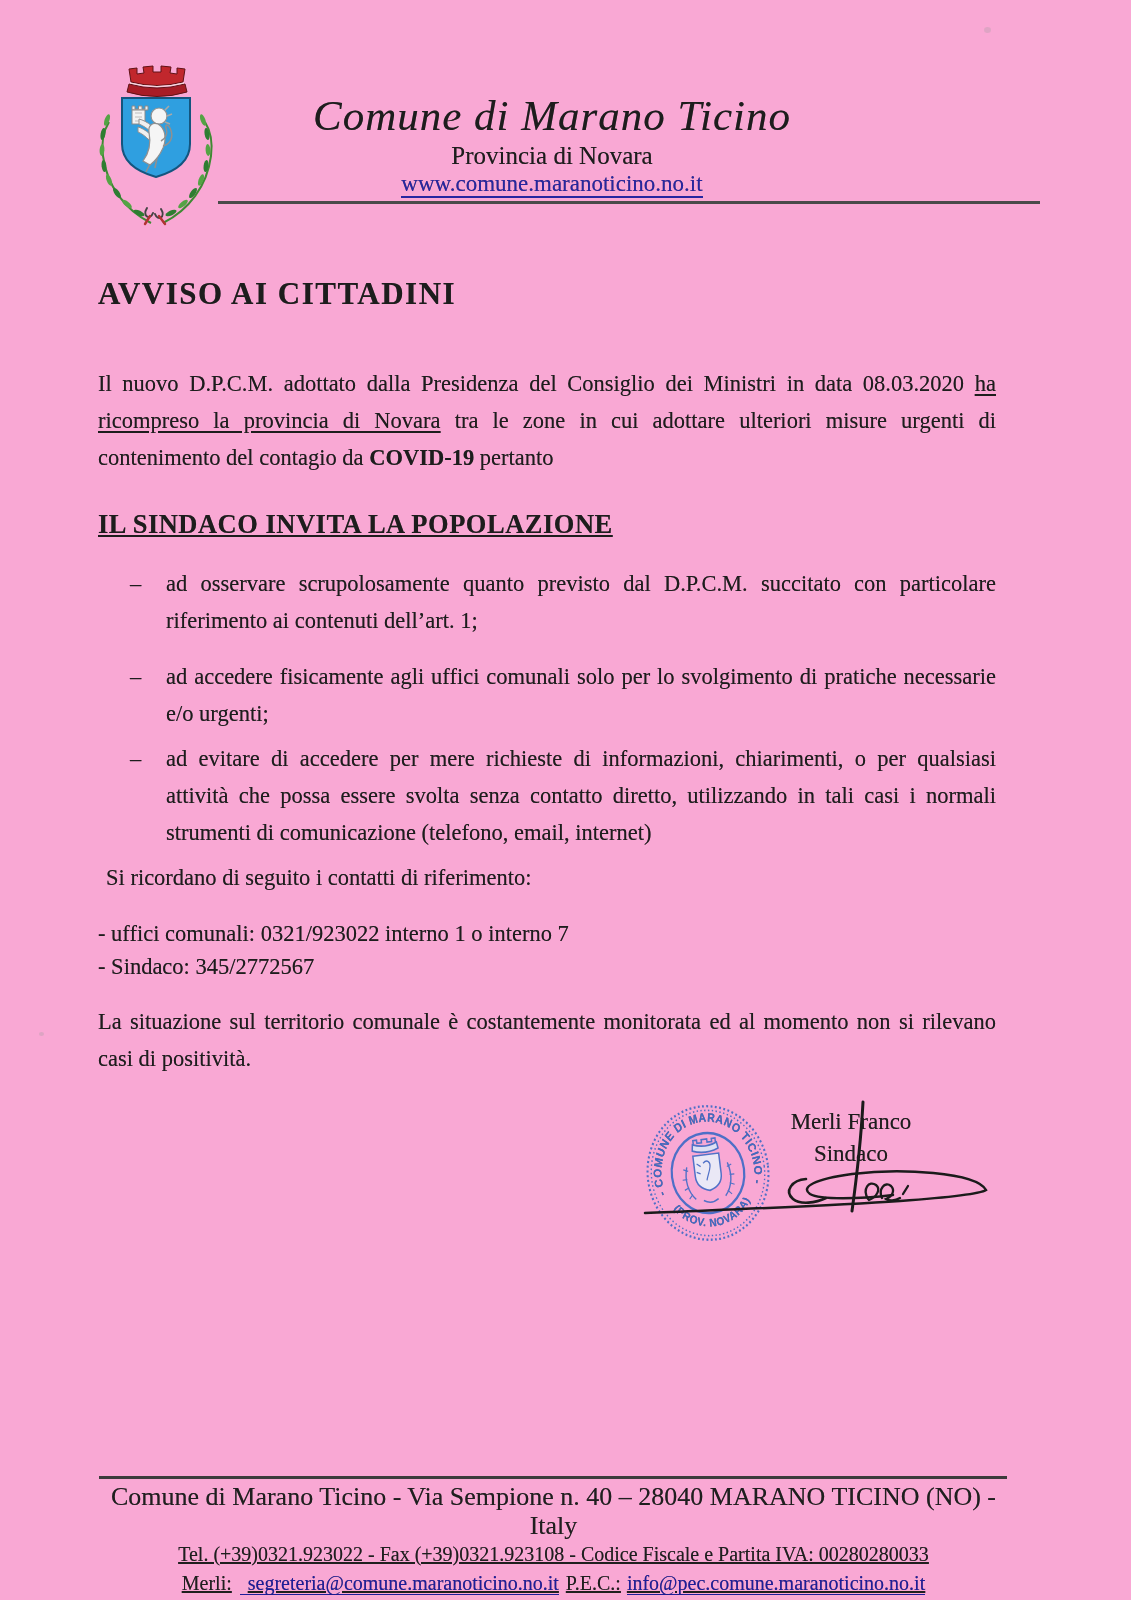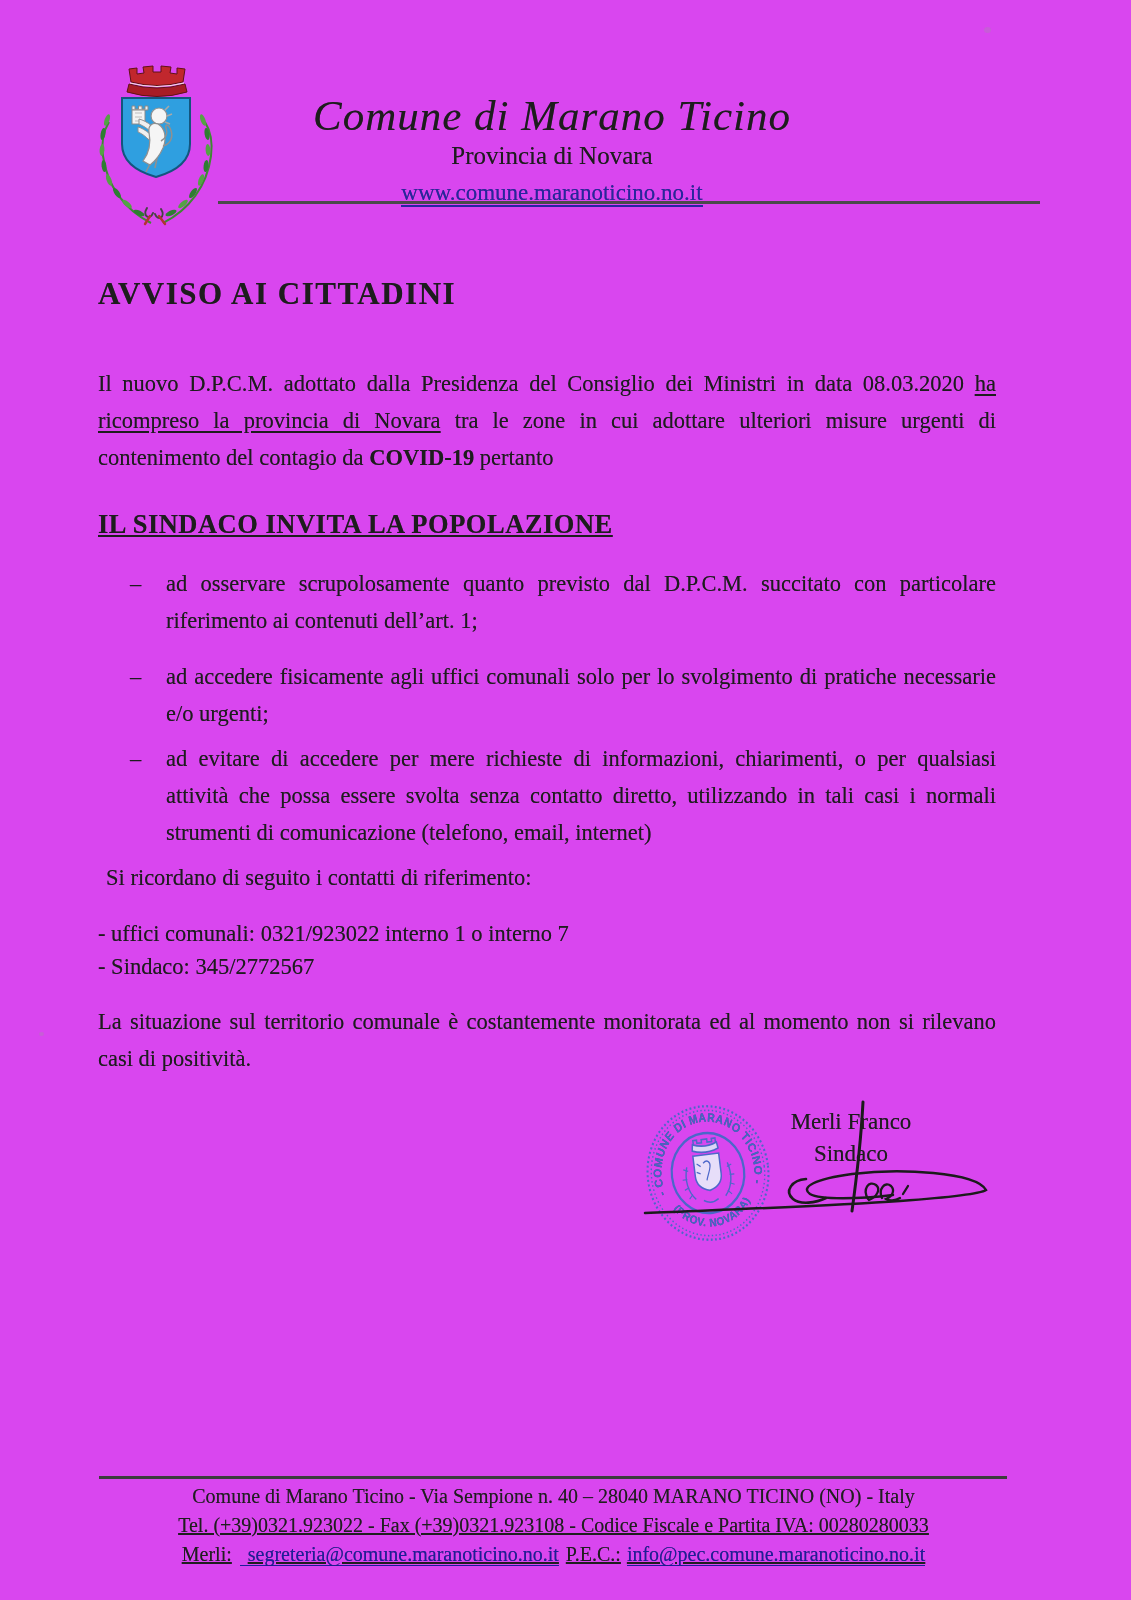--- a/index.html
+++ b/index.html
@@ -1,33 +1,33 @@
 <!DOCTYPE html>
 <html><head>
 <meta charset="utf-8">
 <style>
   html,body{margin:0;padding:0;background:#e8e8e8;}
   .page{
     position:relative;
     width:1131px;height:1600px;
     margin:0 auto;
-    background:#d946ef;
+    background:#f9a8d4;
     font-family:"Liberation Serif","DejaVu Serif",serif;
     color:#1d1d1d;
     overflow:hidden;
     text-shadow:0 0 .4px rgba(20,20,20,.5);
   }
   .abs{position:absolute;}
 
   
   .arms{left:95px;top:58px;width:120px;height:170px;}
   .header-text{left:202px;top:92px;width:700px;text-align:center;}
   .muni-title{font-size:43px;font-style:italic;line-height:48px;letter-spacing:1px;}
   .province{font-size:25px;line-height:28px;margin-top:2px;}
-  .site-link{display:inline-block;font-size:23px;line-height:25px;margin-top:10px;
+  .site-link{display:inline-block;font-size:23px;line-height:25px;margin-top:1px;
     color:#2626a0;text-decoration:none;border-bottom:2px solid #2626a0;cursor:pointer;}
   .header-rule{left:218px;top:201px;width:822px;height:3px;background:#4a4a4a;}
 
   
   .notice-title{left:98px;top:276px;width:898px;margin:0;text-align:left;
     font-size:31px;font-weight:bold;letter-spacing:1.5px;}
   .body-text{font-size:22.5px;line-height:37px;text-align:justify;}
   .intro{left:98px;top:365px;width:898px;margin:0;}
   .intro .u{text-decoration:underline;text-underline-offset:3px;}
   .subtitle{left:98px;top:509px;width:898px;margin:0;
@@ -40,21 +40,21 @@
   .closing{left:98px;top:1003px;width:898px;margin:0;}
 
   
   .stamp{left:643px;top:1101px;width:130px;height:144px;transform:rotate(-7deg);}
   .sig-block{left:771px;top:1106px;width:160px;text-align:center;font-size:23px;line-height:32px;}
   .sig-ink{left:620px;top:1075px;width:400px;height:160px;}
 
   
   .footer-rule{left:99px;top:1476px;width:908px;height:3px;background:#3c3c3c;}
   .footer{left:100px;top:1482px;width:907px;text-align:center;line-height:29px;color:#1f1f1f;}
-  .f1{font-size:20px;}
+  .f1{font-size:26px;}
   .f2,.f3{font-size:20px;text-decoration:underline;}
   .flink{color:#1d1d9b;text-decoration:none;border-bottom:1.7px solid #1d1d9b;cursor:pointer;}
   .flink.first{padding-left:8px;margin-left:8px;}
   .peclabel{margin-left:7px;}
   .flink.second{margin-left:6px;}
 
   .speck{position:absolute;border-radius:50%;background:#9a9a9a;}
   .speck.s1{left:984px;top:27px;width:7px;height:6px;opacity:.28;}
   .speck.s2{left:39px;top:1032px;width:5px;height:4px;opacity:.30;}
 </style>

